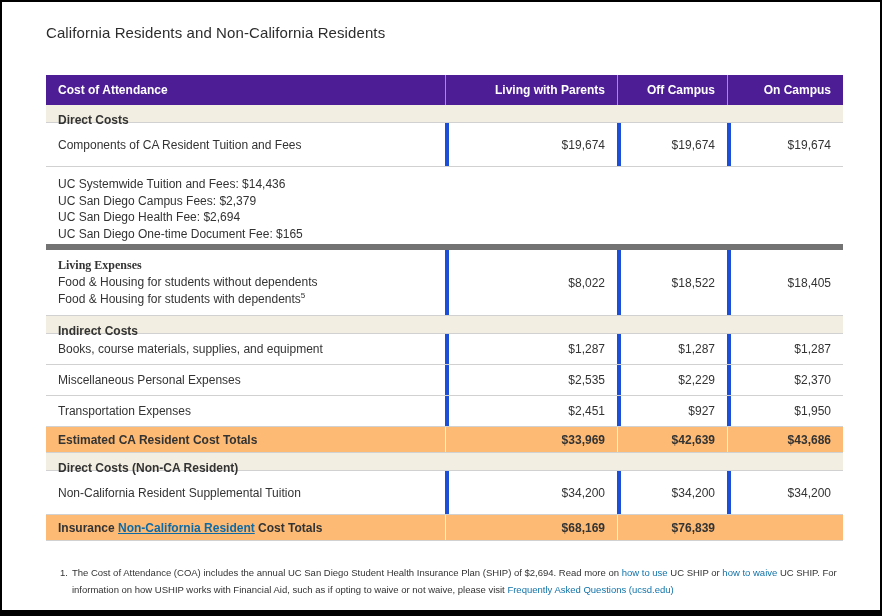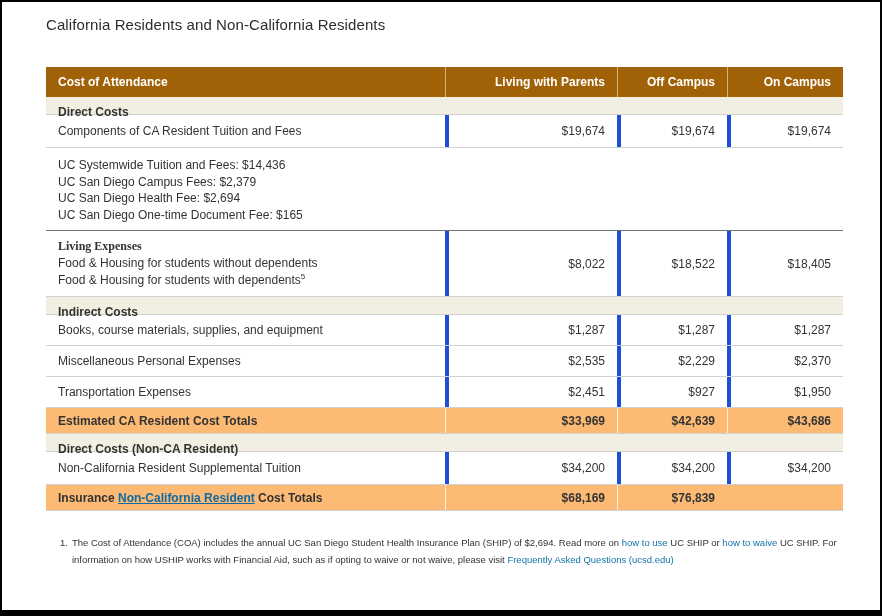--- a/index.html
+++ b/index.html
@@ -10,54 +10,54 @@
     width: 882px; height: 616px;
     border: 2px solid #000;
     border-bottom-width: 6px;
     background: #fff;
     overflow: hidden;
   }
   .content { padding: 10px 40px 0 44px; }
 
   .page-title {
     font-size: 15px; font-weight: 500; color: #2d2d2d;
-    margin: 4px 0 33px 0; line-height: 18px; letter-spacing: 0.1px;
+    margin: 12px 0 33px 0; line-height: 18px; letter-spacing: 0.1px;
   }
 
   .coa-table { width: 797px; font-size: 12px; color: #333; }
 
   .t-row {
     display: grid;
     grid-template-columns: 399px 172px 110px 116px;
     border-bottom: 1px solid #d1d1d1;
   }
   .cell-label { display: flex; align-items: center; padding-left: 12px; }
   .cell-val {
     display: flex; align-items: center; justify-content: flex-end;
     padding-right: 12px; border-left: 4px solid #1d4ed8;
   }
 
   
-  .t-header { background: #a16207; color: #fff; font-weight: bold; height: 30px; border-bottom: none; }
+  .t-header { background: #4c1d95; color: #fff; font-weight: bold; height: 30px; border-bottom: none; }
   .t-header .cell-val { border-left: 1px solid rgba(255,255,255,0.5); }
 
   
   .t-section {
     display: block; background: #F2EEE1; font-weight: bold;
     height: 18px; line-height: 30px; padding-left: 12px;
     border-bottom: 1px solid #d1d1d1;
   }
 
   .h30 { height: 31px; }
-  .h32 { height: 33px; }
+  .h32 { height: 44px; }
 
   
   .t-breakdown {
     display: block; padding: 9px 12px 8px 12px;
-    line-height: 16.5px; border-bottom: 1px solid #737373; height: 83px;
+    line-height: 16.5px; border-bottom: 6px solid #737373; height: 83px;
   }
 
   
   .t-living { height: 66px; }
   .t-living .cell-label { display: block; padding: 7px 12px; line-height: 17px; }
   .t-living .line-bold { font-weight: bold; font-family: Liberation Serif, serif; }
   .t-living sup { font-size: 8px; vertical-align: super; line-height: 0; }
 
   
   .t-total { background: #fdba74; font-weight: bold; height: 26px; }

